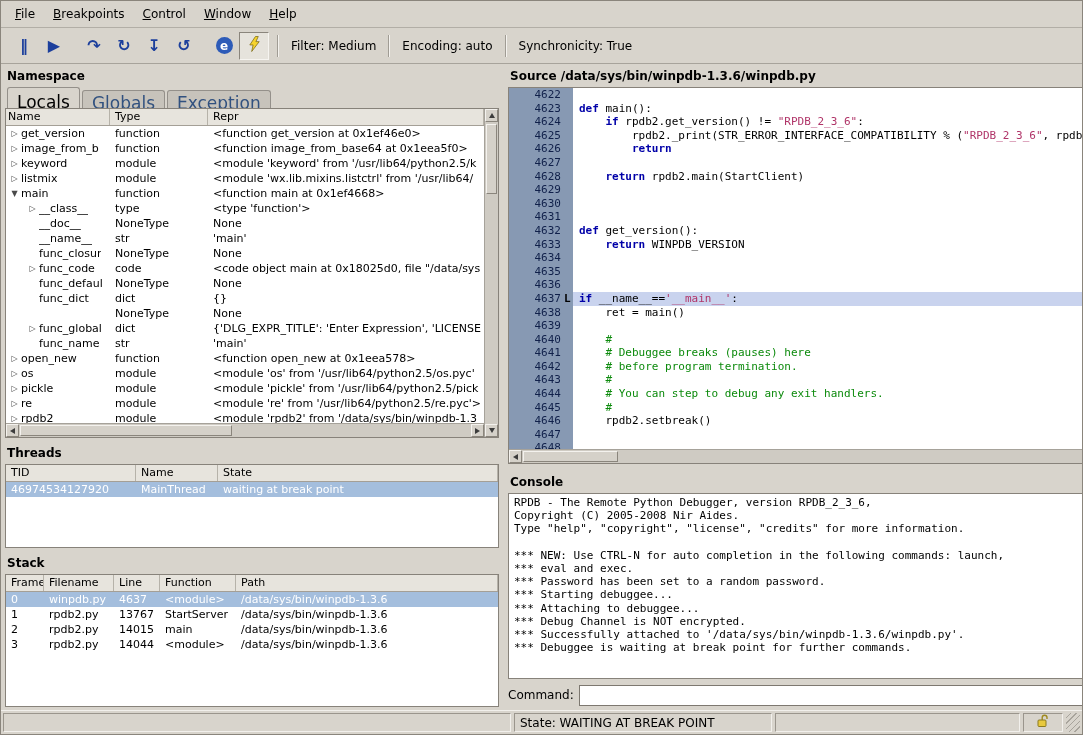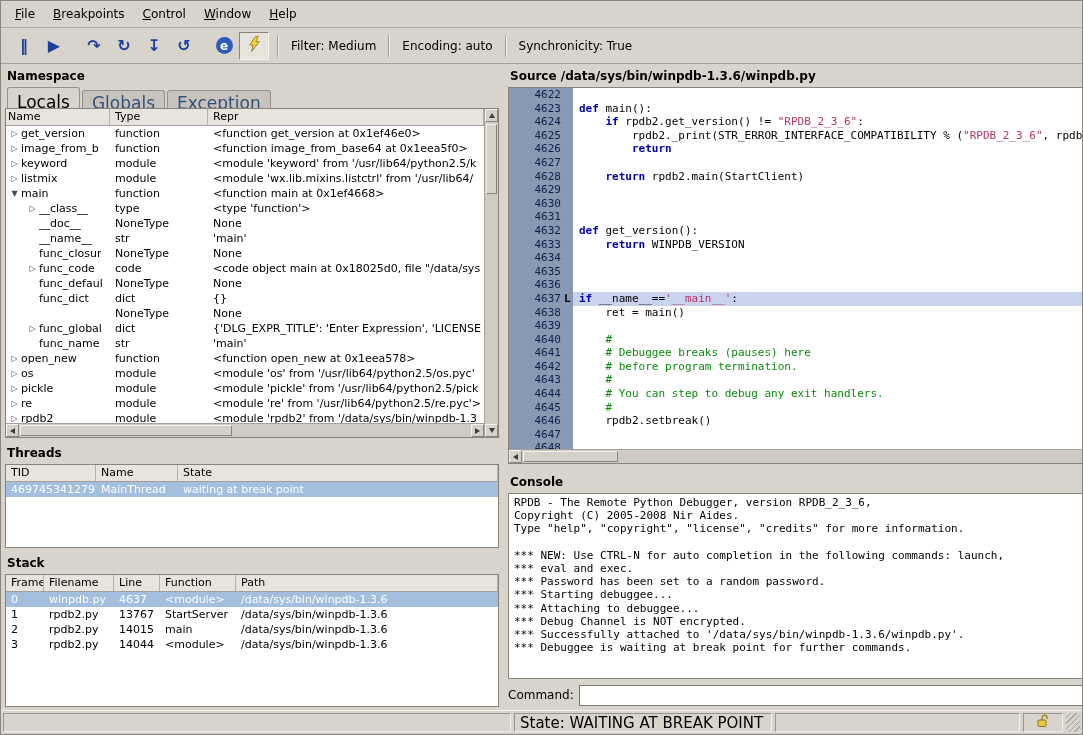--- a/index.html
+++ b/index.html
@@ -33,21 +33,21 @@
 .hcell{font-size:11px;line-height:16px;padding:0 5px;border-right:1px solid #b6b2a9;overflow:hidden;white-space:nowrap}
 .tbody{flex:1;overflow:hidden;min-height:0}
 .trow{height:15px;display:flex;font-size:11px;line-height:15px;white-space:nowrap}
 .trow.sel{background:#a4bedd;color:#fff}
 .cell{overflow:hidden;padding:0 5px;white-space:nowrap}
 .col-name{width:104px;flex:none;display:flex;align-items:center;padding:0 2px}
 .col-type{width:98px;flex:none}
 .col-repr{flex:1;min-width:0}
 .expander{width:13px;flex:none;font-size:8px;color:#4a4a4a;text-align:center}
 .nm{overflow:hidden}
-.c-tid{width:90px;flex:none}.c-tname{width:82px;flex:none}.c-tstate{flex:1;min-width:0}
+.c-tid{width:130px;flex:none}.c-tname{width:82px;flex:none}.c-tstate{flex:1;min-width:0}
 .c-frame{width:38px;flex:none}.c-file{width:70px;flex:none}.c-line{width:46px;flex:none}.c-func{width:76px;flex:none}.c-path{flex:1;min-width:0}
 .sb-v{width:14px;flex:none;background:#cfcbc3;border-left:1px solid #a6a29a;display:flex;flex-direction:column}
 .sb-h{height:14px;flex:none;background:#cfcbc3;border-top:1px solid #a6a29a;display:flex}
 .sb-btn{width:13px;height:13px;flex:none;background:#d5d1c9;border:1px solid;border-color:#f4f2ee #8a857c #8a857c #f4f2ee;display:flex;align-items:center;justify-content:center}
 .sb-track{flex:1;position:relative}
 .sb-thumb{position:absolute;background:#d5d1c9;border:1px solid;border-color:#f4f2ee #8a857c #8a857c #f4f2ee}
 .sb-v .sb-thumb{left:1px;right:1px}
 .sb-h .sb-thumb{top:1px;bottom:1px}
 .tri{width:0;height:0}
 .tri-up{border-left:3.5px solid transparent;border-right:3.5px solid transparent;border-bottom:5px solid #3c3c3c}
@@ -64,21 +64,21 @@
 .src-line .code{flex:1;min-width:0;overflow:hidden;padding-left:6px}
 .src-line.hl .code{background:#c9d3ee}
 .t-k{color:#0000a8;font-weight:bold}
 .t-s{color:#b03468}
 .t-c{color:#0c8a0c}
 .console-box{height:186px;flex:none;border:1px solid #87827a;background:#fff;margin-right:4px;padding:2px 5px;font-family:"DejaVu Sans Mono","Liberation Mono",monospace;font-size:11px;overflow:hidden}
 .con-line{height:13.2px;line-height:13.2px;white-space:pre;overflow:hidden}
 .command-row{height:24px;flex:none;display:flex;align-items:center;margin:4px 4px 0 0}
 .command-input{flex:1;margin-left:5px;height:21px;border:1px solid #7d7870;background:#fff;font-family:inherit;font-size:12px;padding:0 4px}
 .statusbar{height:24px;flex:none;display:flex;align-items:stretch;padding:2px;gap:3px;border-top:1px solid #f2f0ec}
-.sb-panel{border:1px solid;border-color:#9a958c #f2f0ec #f2f0ec #9a958c;display:flex;align-items:center;padding:0 5px;font-size:15px;white-space:nowrap;overflow:hidden}
+.sb-panel{border:1px solid;border-color:#9a958c #f2f0ec #f2f0ec #9a958c;display:flex;align-items:center;padding:0 5px;font-size:12px;white-space:nowrap;overflow:hidden}
 .grip{width:14px;flex:none;background:repeating-linear-gradient(135deg,transparent 0 3px,#a8a49c 3px 4px)}
 </style>
 </head>
 <body>
 
 <div class="app">
 
   <div class="menubar">
       <span class="menu-item"><u>F</u>ile</span>
       <span class="menu-item"><u>B</u>reakpoints</span>

